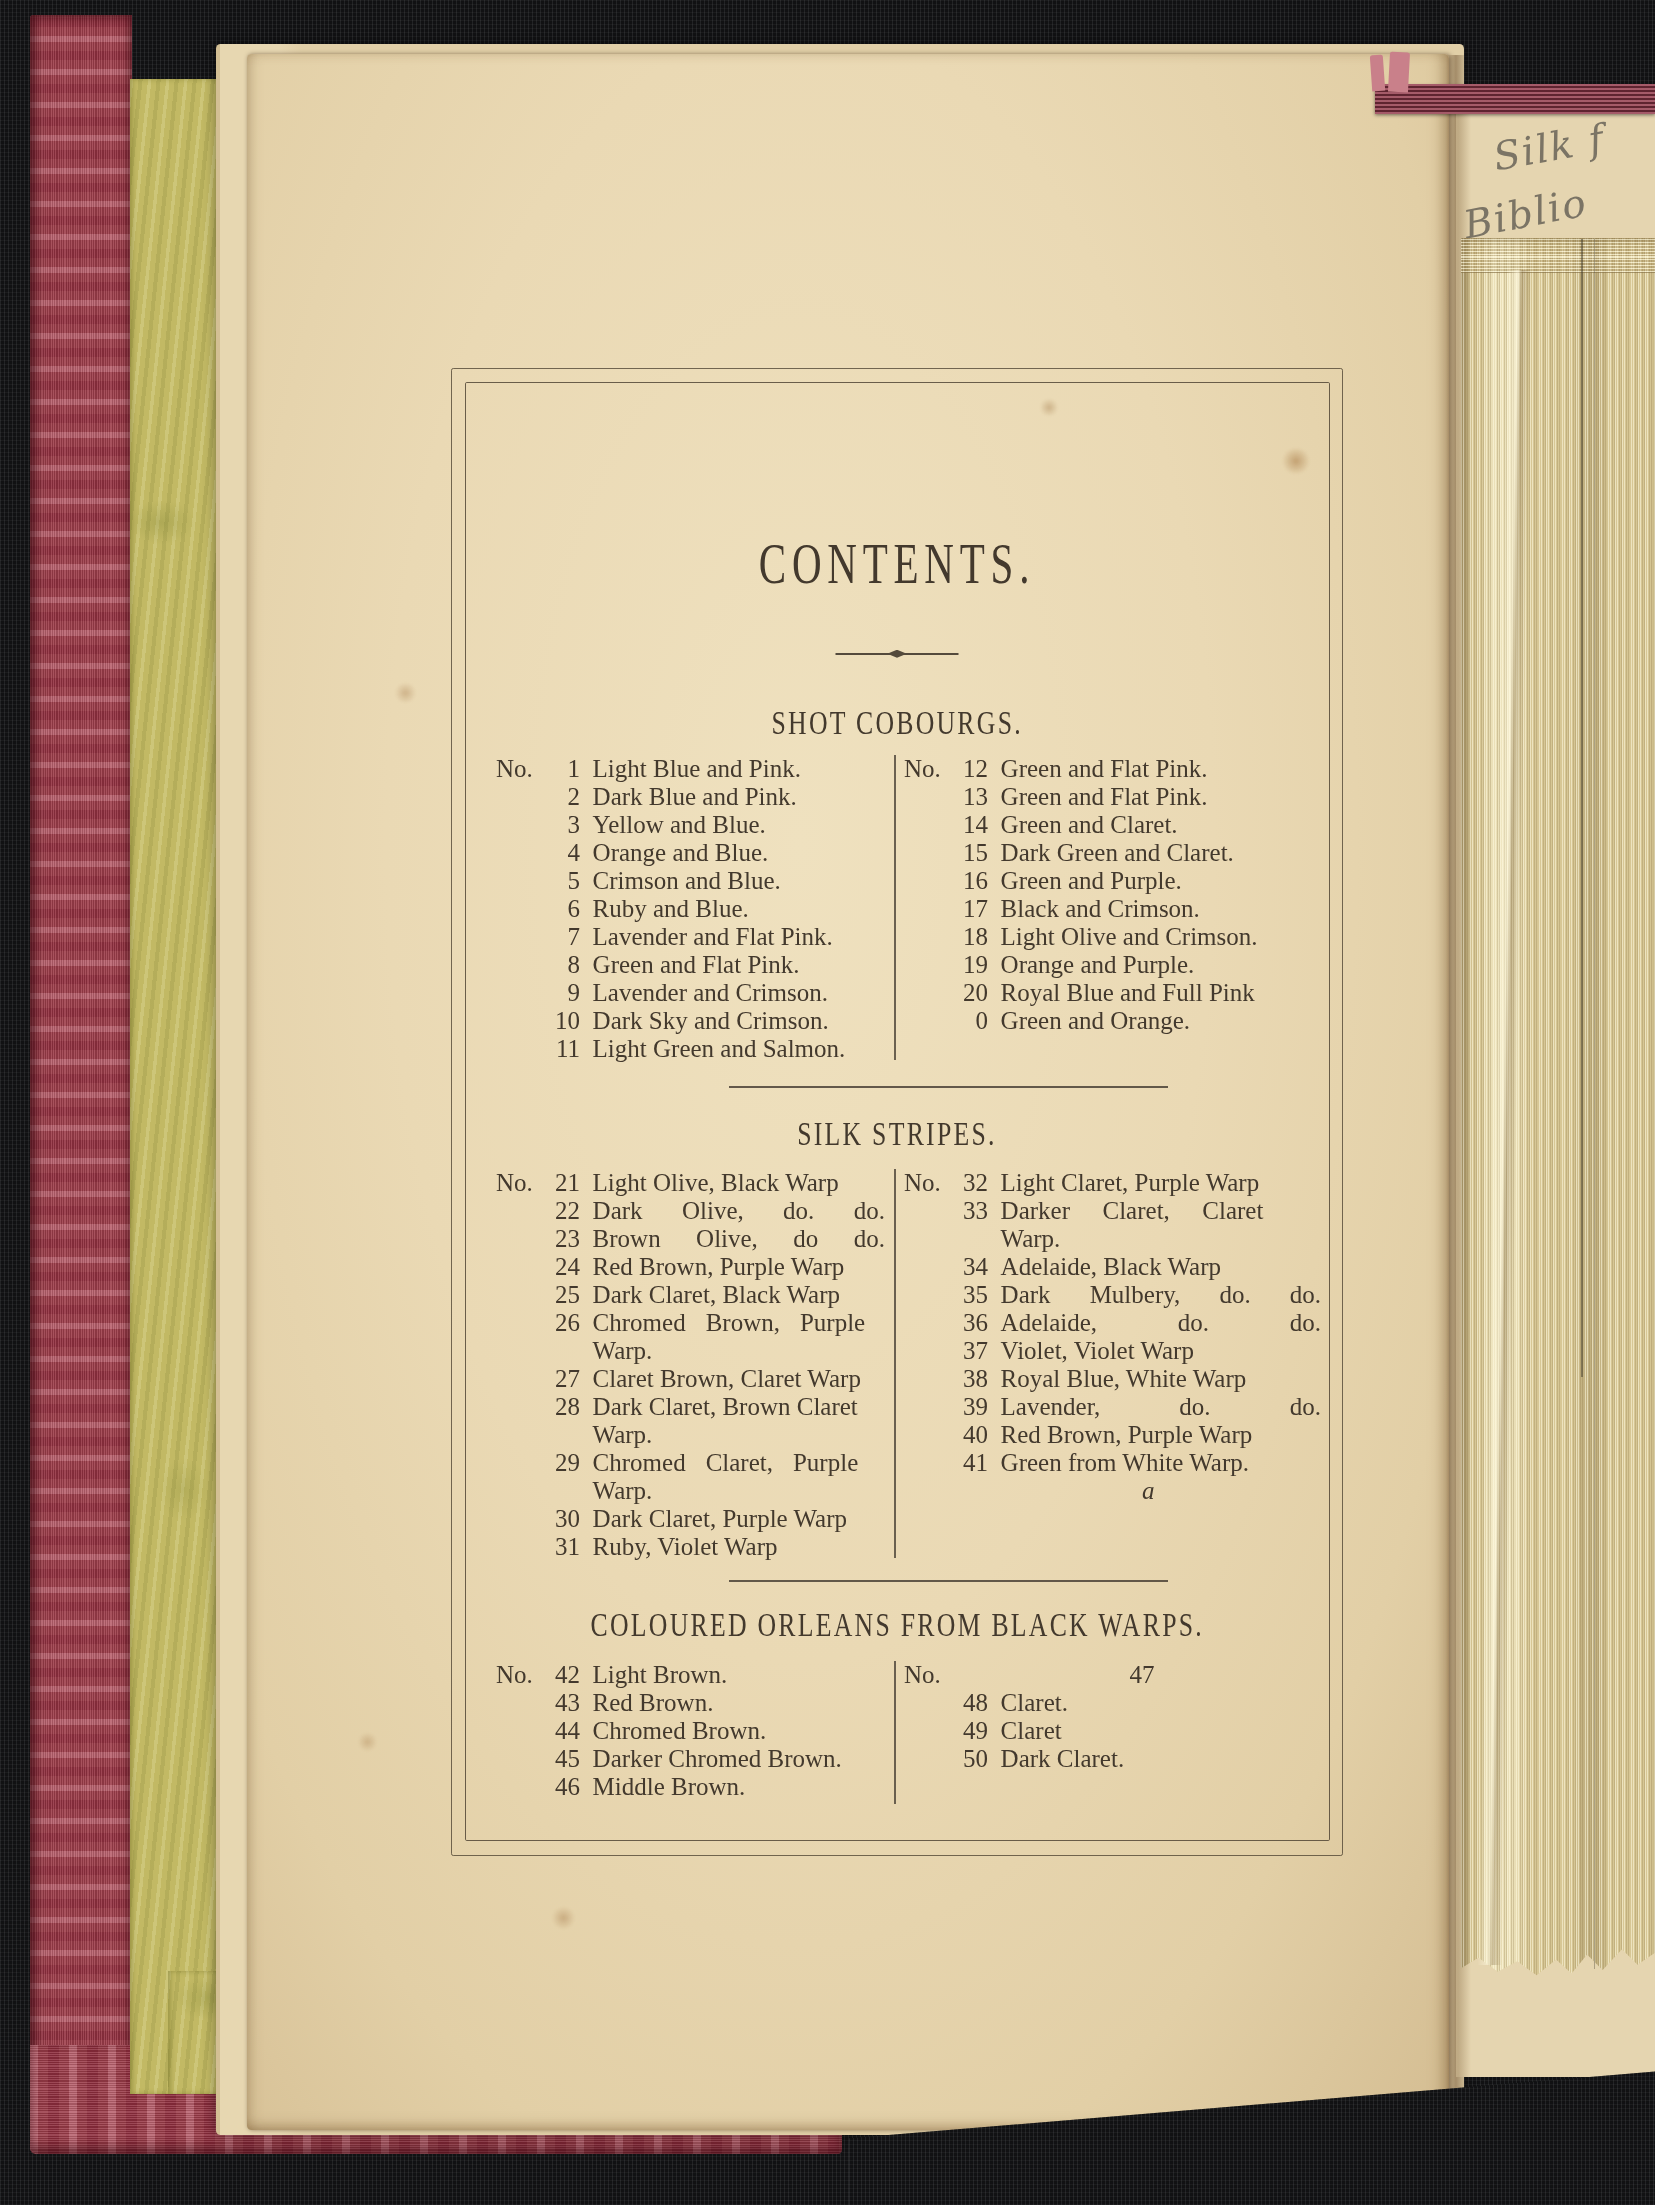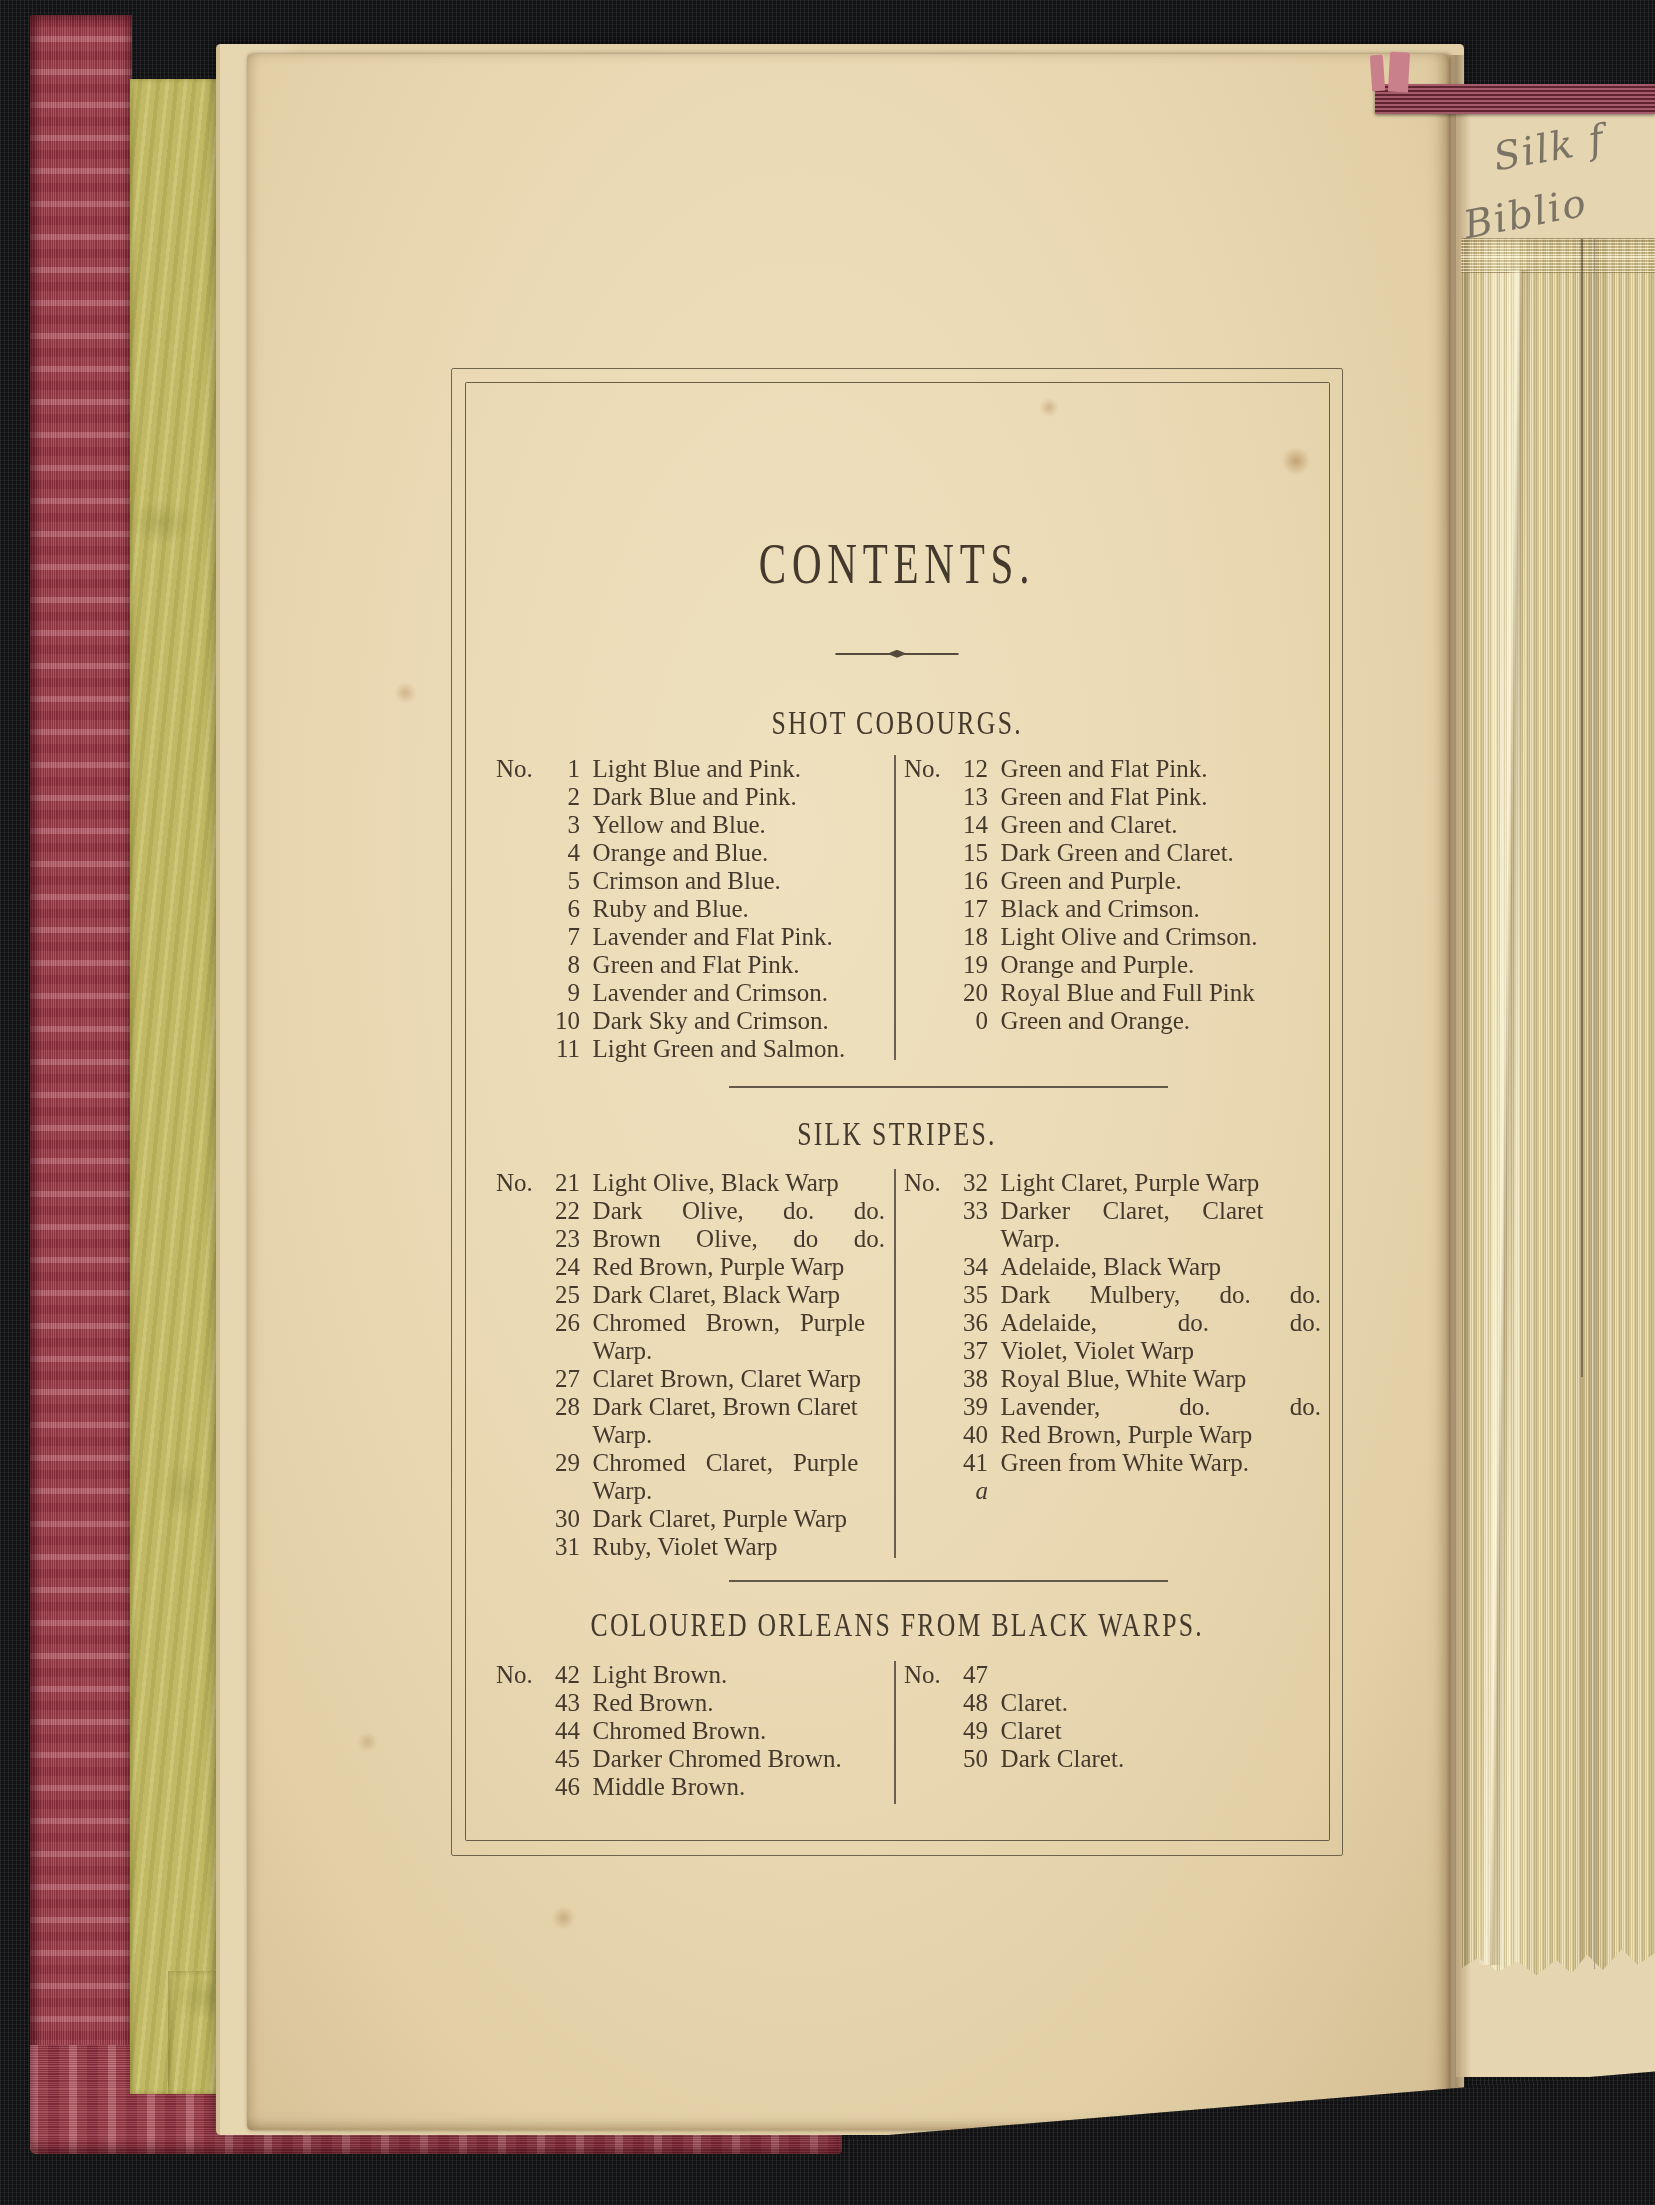--- a/index.html
+++ b/index.html
@@ -84,21 +84,21 @@
     background:#544a3c;transform:translate(-50%,-50%);
     clip-path:polygon(0 50%,50% 0,100% 50%,50% 100%);}
 
   .cols{position:absolute;width:100%;font-size:25px;line-height:28px;}
   #cols1{top:372px;}
   #cols2{top:786px;}
   #cols3{top:1278px;}
   .col{position:absolute;top:0;}
   .col-left{left:30px;width:389px;}
   .col-right{left:438px;width:417px;}
-  .row{position:relative;padding-left:46px;display:flex;}
+  .row{position:relative;padding-left:46px;display:flex;justify-content:center;}
   .no{position:absolute;left:0;top:0;}
   .num{width:38px;text-align:right;flex:none;}
   .num.it{font-style:italic;}
   .txt{flex:1;margin-left:12.6px;text-align:left;white-space:pre-line;}
   .spread .txt{text-align:justify;text-align-last:justify;}
   .wide .txt{word-spacing:.55em;}
   .wider .txt{word-spacing:1.05em;font-family:Liberation Serif, serif;}
 
   .vdiv{position:absolute;width:1.7px;background:rgba(74,65,54,.8);left:428px;}
   #vdiv1{top:372px;height:305px;}

